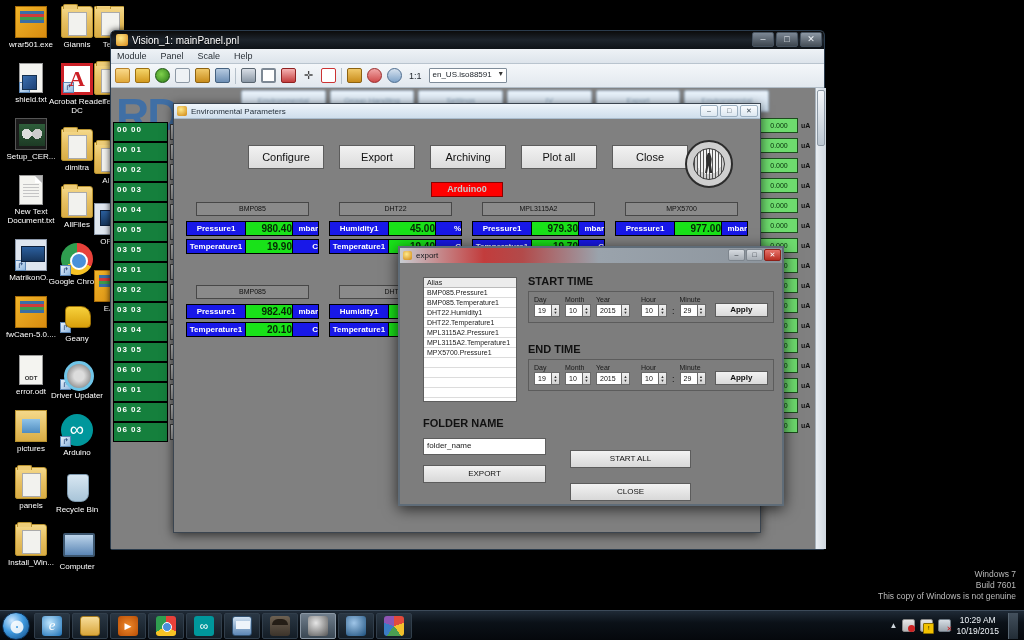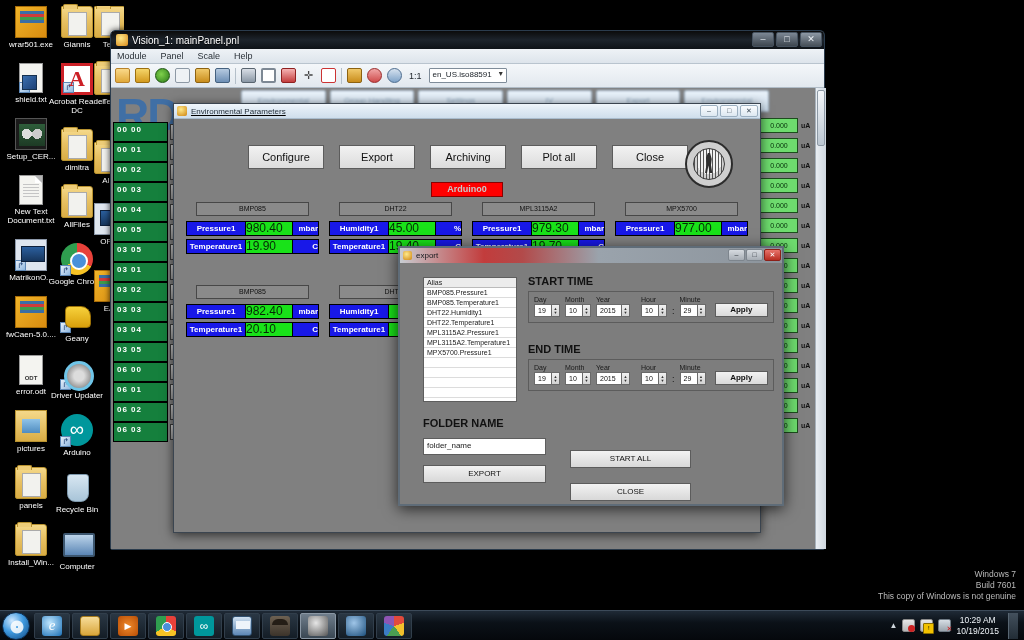--- a/index.html
+++ b/index.html
@@ -209,21 +209,21 @@
 
   
   #env-dialog {
     position:absolute; left:173px; top:103px; width:588px; height:430px;
     background:#808080; border:1px solid #3b4550;
     box-shadow:0 2px 10px rgba(0,0,0,.65);
   }
   .env-title {
     height:15px; display:flex; align-items:center; padding-left:3px;
     background:linear-gradient(180deg,#f0f6fb 0%,#dfeaf4 45%,#cfdeec 100%);
-    border-bottom:1px solid #a9bccd; position:relative;text-decoration:underline;
+    border-bottom:1px solid #a9bccd; position:relative;
   }
   .env-title .et-ico {
     width:10px; height:10px; margin-right:4px; border-radius:2px;
     background:radial-gradient(circle at 40% 35%,#ffe98a,#cf8410);
   }
   .env-title .et-text { font-size:8px; color:#1e2a35; }
   .env-wbtns { position:absolute; right:2px; top:1px; display:flex; gap:2px; }
   .env-wbtn {
     width:18px; height:12px; border:1px solid #9bafc0; border-radius:2px;
     background:linear-gradient(180deg,#fbfdff,#dde8f1);
@@ -265,21 +265,21 @@
     height:14px; border:1px solid #474747; background:#8a8a8a;
     font-size:7px; color:#111; text-align:center; line-height:12px; margin:0 10px 5px;
   }
   .meter { display:flex; height:15px; margin-bottom:3px; }
   .meter .m-name {
     flex:0 0 60px; background:#1818e8; border:1px solid #000;
     color:#fff; font-size:8px; font-weight:bold; text-align:center; line-height:13px;
   }
   .meter .m-val {
     flex:0 0 47px; background:#19e219; border:1px solid #000; border-left:none;
-    color:#062806; font-size:12px; font-weight:normal; text-align:left; line-height:13px;
+    color:#062806; font-size:10px; font-weight:bold; text-align:right; line-height:13px;
   }
   .meter .m-unit {
     flex:0 0 26px; background:#1818e8; border:1px solid #000; border-left:none;
     color:#fff; font-size:8px; font-weight:bold; text-align:right; line-height:13px;
   }
 
   
   #export-dialog {
     position:absolute; left:398px; top:246px; width:386px; height:260px;
     background:#7d7d7d; border:2px solid #5f6c78;

